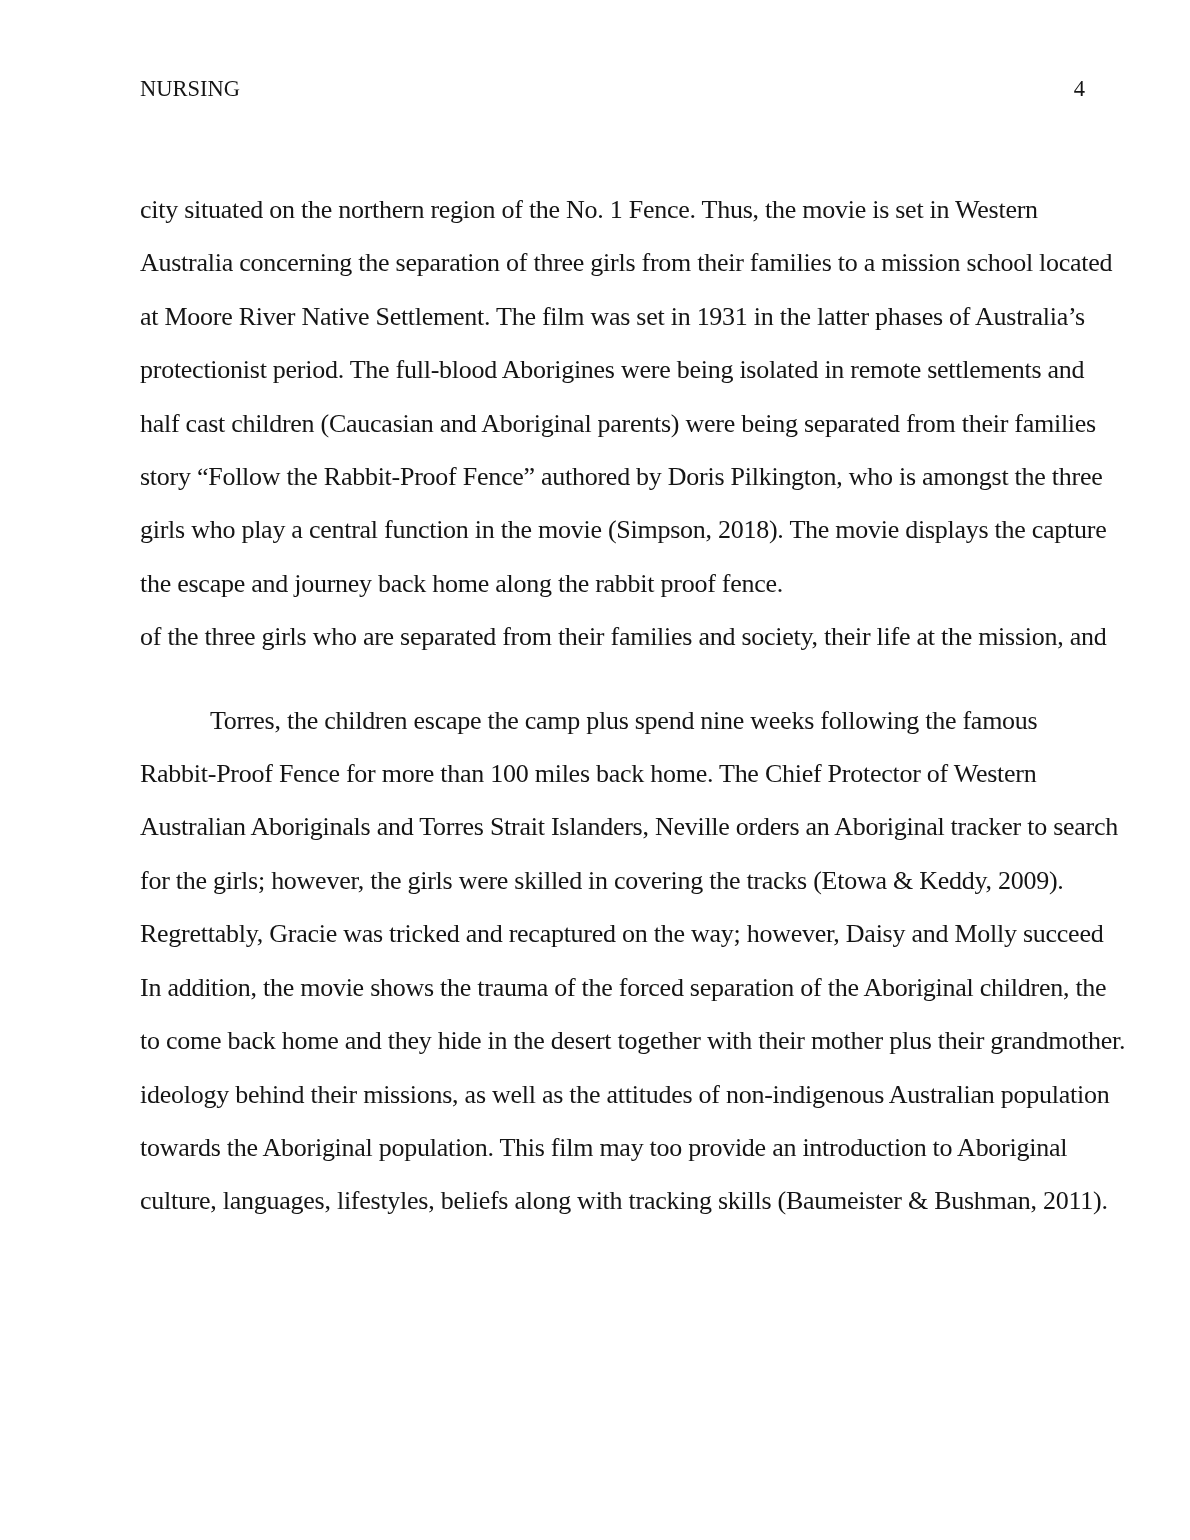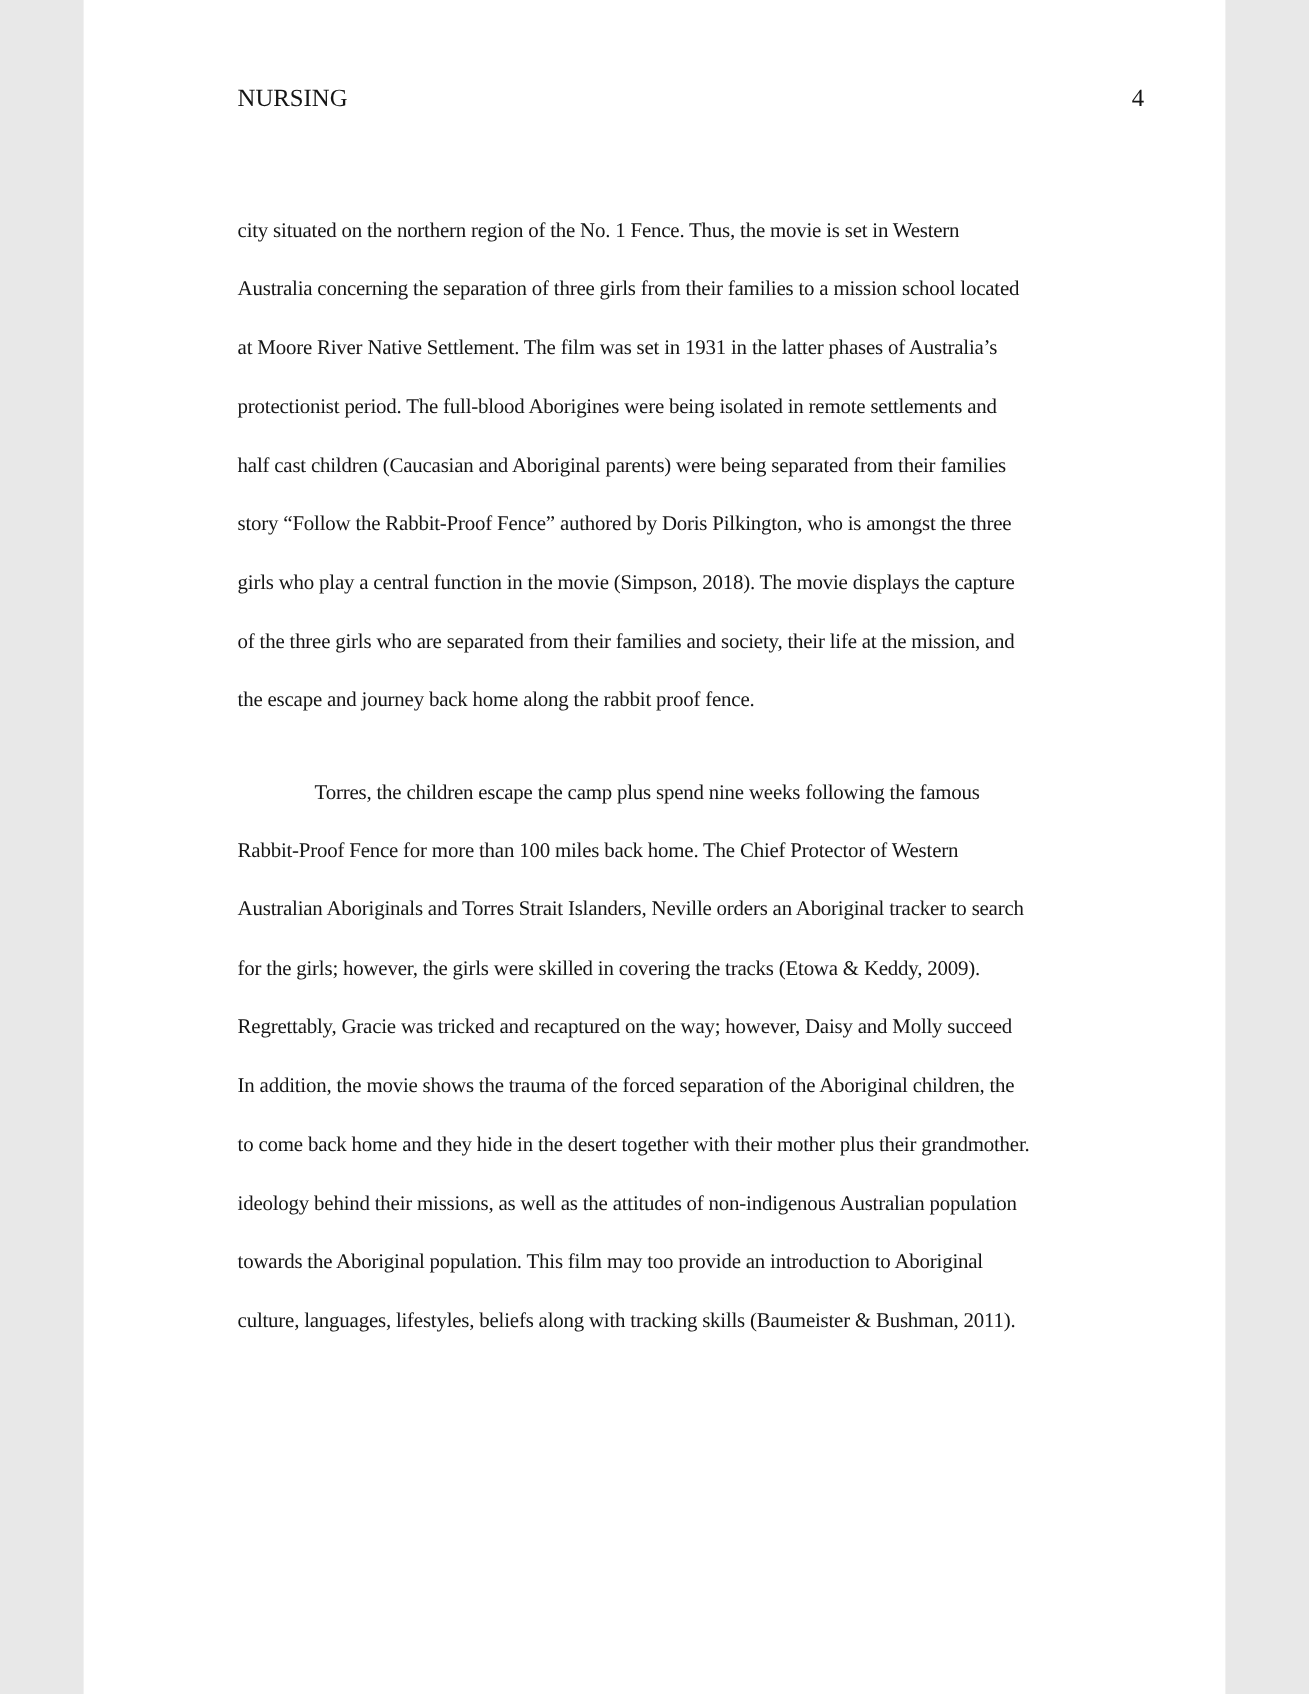--- a/index.html
+++ b/index.html
@@ -1,37 +1,37 @@
 <!DOCTYPE html>
 <html><head>
 <meta charset="utf-8">
 <style>
   html,body{margin:0;padding:0;background:#e8e8e8;}
   .page{
-    width:1038px;height:1540px;
+    width:1190px;height:1540px;
     background:#ffffff;
     box-sizing:border-box;
-    padding:75px 74px 0 140px;
+    padding:75px 105px 0 140px;
     font-family:"Liberation Serif","DejaVu Serif",serif;
     color:#151515;
     overflow:hidden;
     margin:0 auto;
   }
   .page-header{
     display:flex;
     justify-content:space-between;
     align-items:flex-start;
     font-size:22.5px;
     line-height:28px;
   }
   .content{margin-top:80px;}
   .paragraph{margin:0;}
   .paragraph + .paragraph{margin-top:30px;}
   .line{
-    font-size:19px;
+    font-size:26px;
     line-height:53.4px;
     letter-spacing:-0.01em;
     white-space:nowrap;
   }
   .line.indent{text-indent:70px;}
   .section-heading{
     margin-top:52px;
     font-size:22.5px;
     line-height:53.4px;
     font-weight:bold;
@@ -51,22 +51,22 @@
   <div class="content">
     <div id="paragraphs">
         <div class="paragraph">
           <div class="line">city situated on the northern region of the No. 1 Fence. Thus, the movie is set in Western</div>
           <div class="line">Australia concerning the separation of three girls from their families to a mission school located</div>
           <div class="line">at Moore River Native Settlement. The film was set in 1931 in the latter phases of Australia’s</div>
           <div class="line">protectionist period. The full-blood Aborigines were being isolated in remote settlements and</div>
           <div class="line">half cast children (Caucasian and Aboriginal parents) were being separated from their families</div>
           <div class="line">story “Follow the Rabbit-Proof Fence” authored by Doris Pilkington, who is amongst the three</div>
           <div class="line">girls who play a central function in the movie (Simpson, 2018). The movie displays the capture</div>
+          <div class="line">the escape and journey back home along the rabbit proof fence.</div>
           <div class="line">of the three girls who are separated from their families and society, their life at the mission, and</div>
-          <div class="line">the escape and journey back home along the rabbit proof fence.</div>
         </div>
         <div class="paragraph">
           <div class="line indent">Torres, the children escape the camp plus spend nine weeks following the famous</div>
           <div class="line">Rabbit-Proof Fence for more than 100 miles back home. The Chief Protector of Western</div>
           <div class="line">Australian Aboriginals and Torres Strait Islanders, Neville orders an Aboriginal tracker to search</div>
           <div class="line">for the girls; however, the girls were skilled in covering the tracks (Etowa &amp; Keddy, 2009).</div>
           <div class="line">Regrettably, Gracie was tricked and recaptured on the way; however, Daisy and Molly succeed</div>
           <div class="line">In addition, the movie shows the trauma of the forced separation of the Aboriginal children, the</div>
           <div class="line">to come back home and they hide in the desert together with their mother plus their grandmother.</div>
           <div class="line">ideology behind their missions, as well as the attitudes of non-indigenous Australian population</div>

